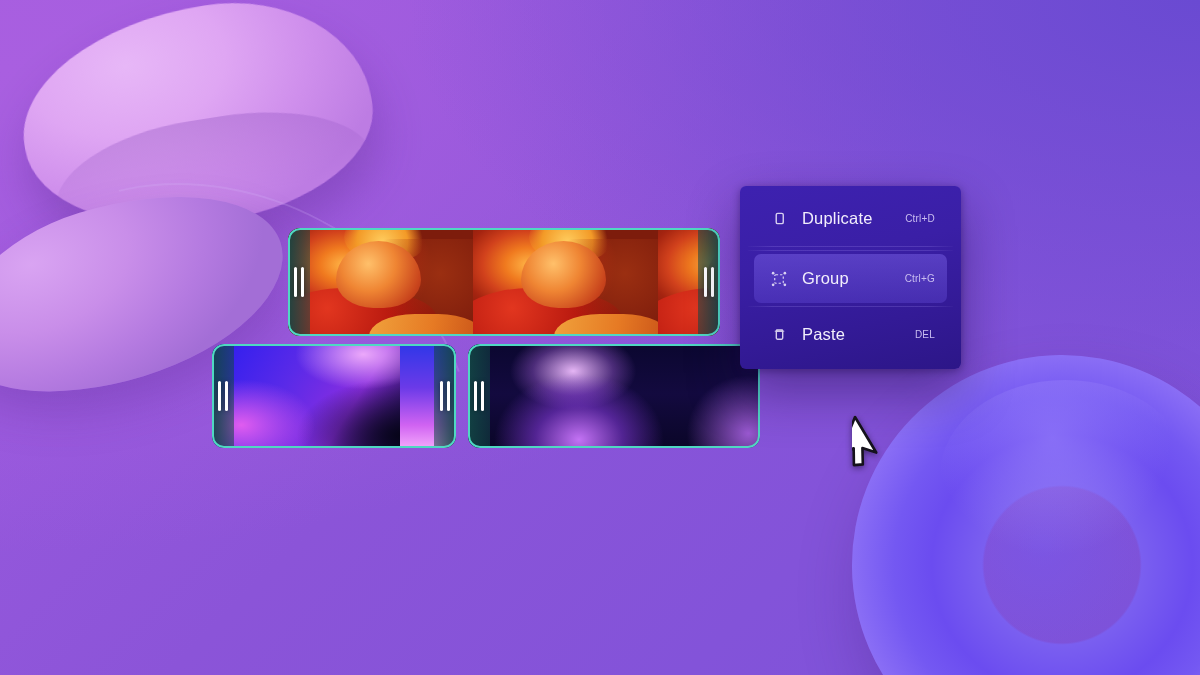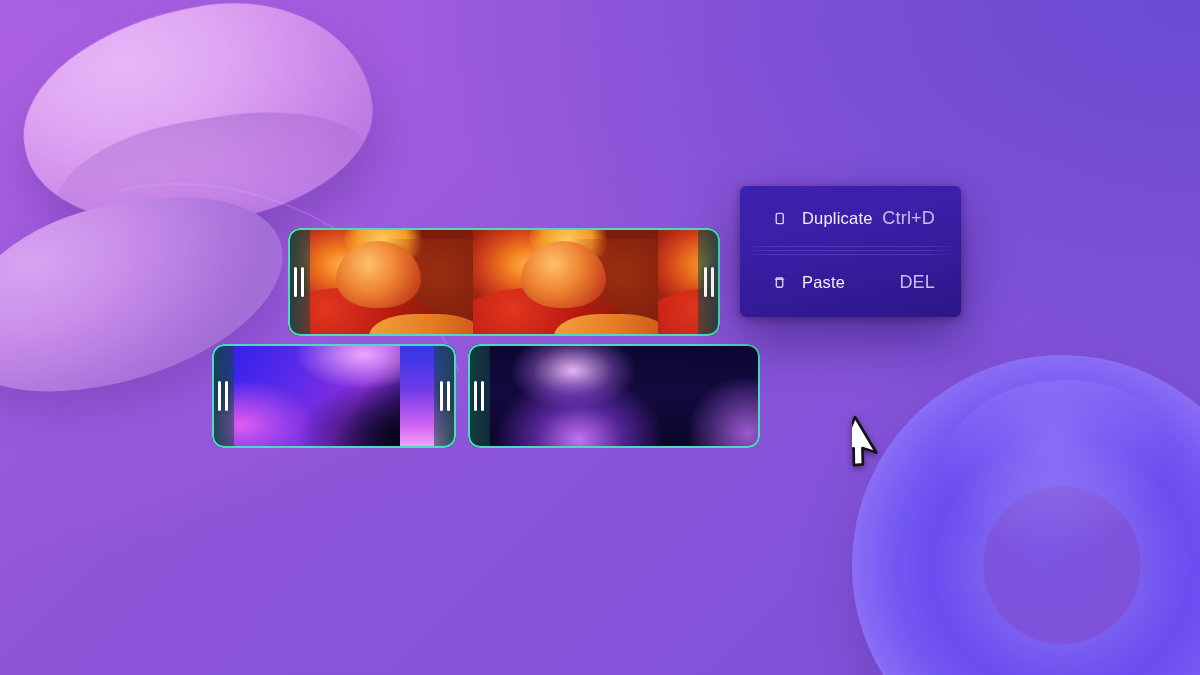--- a/index.html
+++ b/index.html
@@ -174,21 +174,21 @@
     height:49px;margin:0 6px;padding:0 12px 0 14px;border-radius:7px;
     color:#f2eefc;font-size:16.5px;
     cursor:default;
   }
   .menu-row .mi{
     width:22px;flex:0 0 22px;display:flex;align-items:center;justify-content:center;
     opacity:.85;
   }
   .menu-row .label{flex:1 1 auto;margin-left:12px;letter-spacing:.2px;}
   .menu-row .accel{
-    font-size:18px;color:#c9bdf0;letter-spacing:.2px;
+    font-size:10px;color:#c9bdf0;letter-spacing:.2px;
   }
   .menu-row.disabled{color:#8a7bd0;}
   .menu-row.disabled .accel{color:#7f71c4;}
   .menu-row.disabled .mi{opacity:.45;}
   .menu-row.active{
     background:linear-gradient(180deg, rgba(132,108,240,.42), rgba(112,88,232,.30));
   }
   .menu-sep{height:1px;margin:3px 0;background:linear-gradient(90deg,
      rgba(255,255,255,.02), rgba(180,160,255,.20) 12%, rgba(180,160,255,.20) 88%, rgba(255,255,255,.02));}
 
@@ -268,20 +268,33 @@
         <span class="mi">
           <svg width="15" height="15" viewBox="0 0 16 16" fill="none" stroke="currentColor" stroke-width="1.5" stroke-linejoin="round" stroke-linecap="round">
             <rect x="4.5" y="2.5" width="7.5" height="11" rx="1.6"></rect>
           </svg>
         </span>
         <span class="label">Duplicate</span>
         <span class="accel">Ctrl+D</span>
       </div>
       <div class="menu-sep"></div>
       <div class="menu-sep"></div>
+      <div class="menu-row active">
+        <span class="mi">
+          <svg width="16" height="16" viewBox="0 0 18 18" fill="none" stroke="currentColor" stroke-width="1.3">
+            <rect x="4.2" y="4.2" width="9.6" height="9.6" rx="1.2" stroke-dasharray="2.6 2.2"></rect>
+            <circle cx="2.4" cy="2.4" r="1.5" fill="currentColor" stroke="none"></circle>
+            <circle cx="15.6" cy="2.4" r="1.5" fill="currentColor" stroke="none"></circle>
+            <circle cx="2.4" cy="15.6" r="1.5" fill="currentColor" stroke="none"></circle>
+            <circle cx="15.6" cy="15.6" r="1.5" fill="currentColor" stroke="none"></circle>
+          </svg>
+        </span>
+        <span class="label">Group</span>
+        <span class="accel">Ctrl+G</span>
+      </div>
       <div class="menu-sep"></div>
       <div class="menu-row">
         <span class="mi">
           <svg width="15" height="15" viewBox="0 0 16 16" fill="none" stroke="currentColor" stroke-width="1.5" stroke-linejoin="round" stroke-linecap="round">
             <path d="M3.6 4.4h8.8"></path>
             <path d="M5 4.4V3.1h6v1.3"></path>
             <rect x="4.6" y="4.4" width="6.8" height="8.6" rx="1.2"></rect>
           </svg>
         </span>
         <span class="label">Paste</span>

